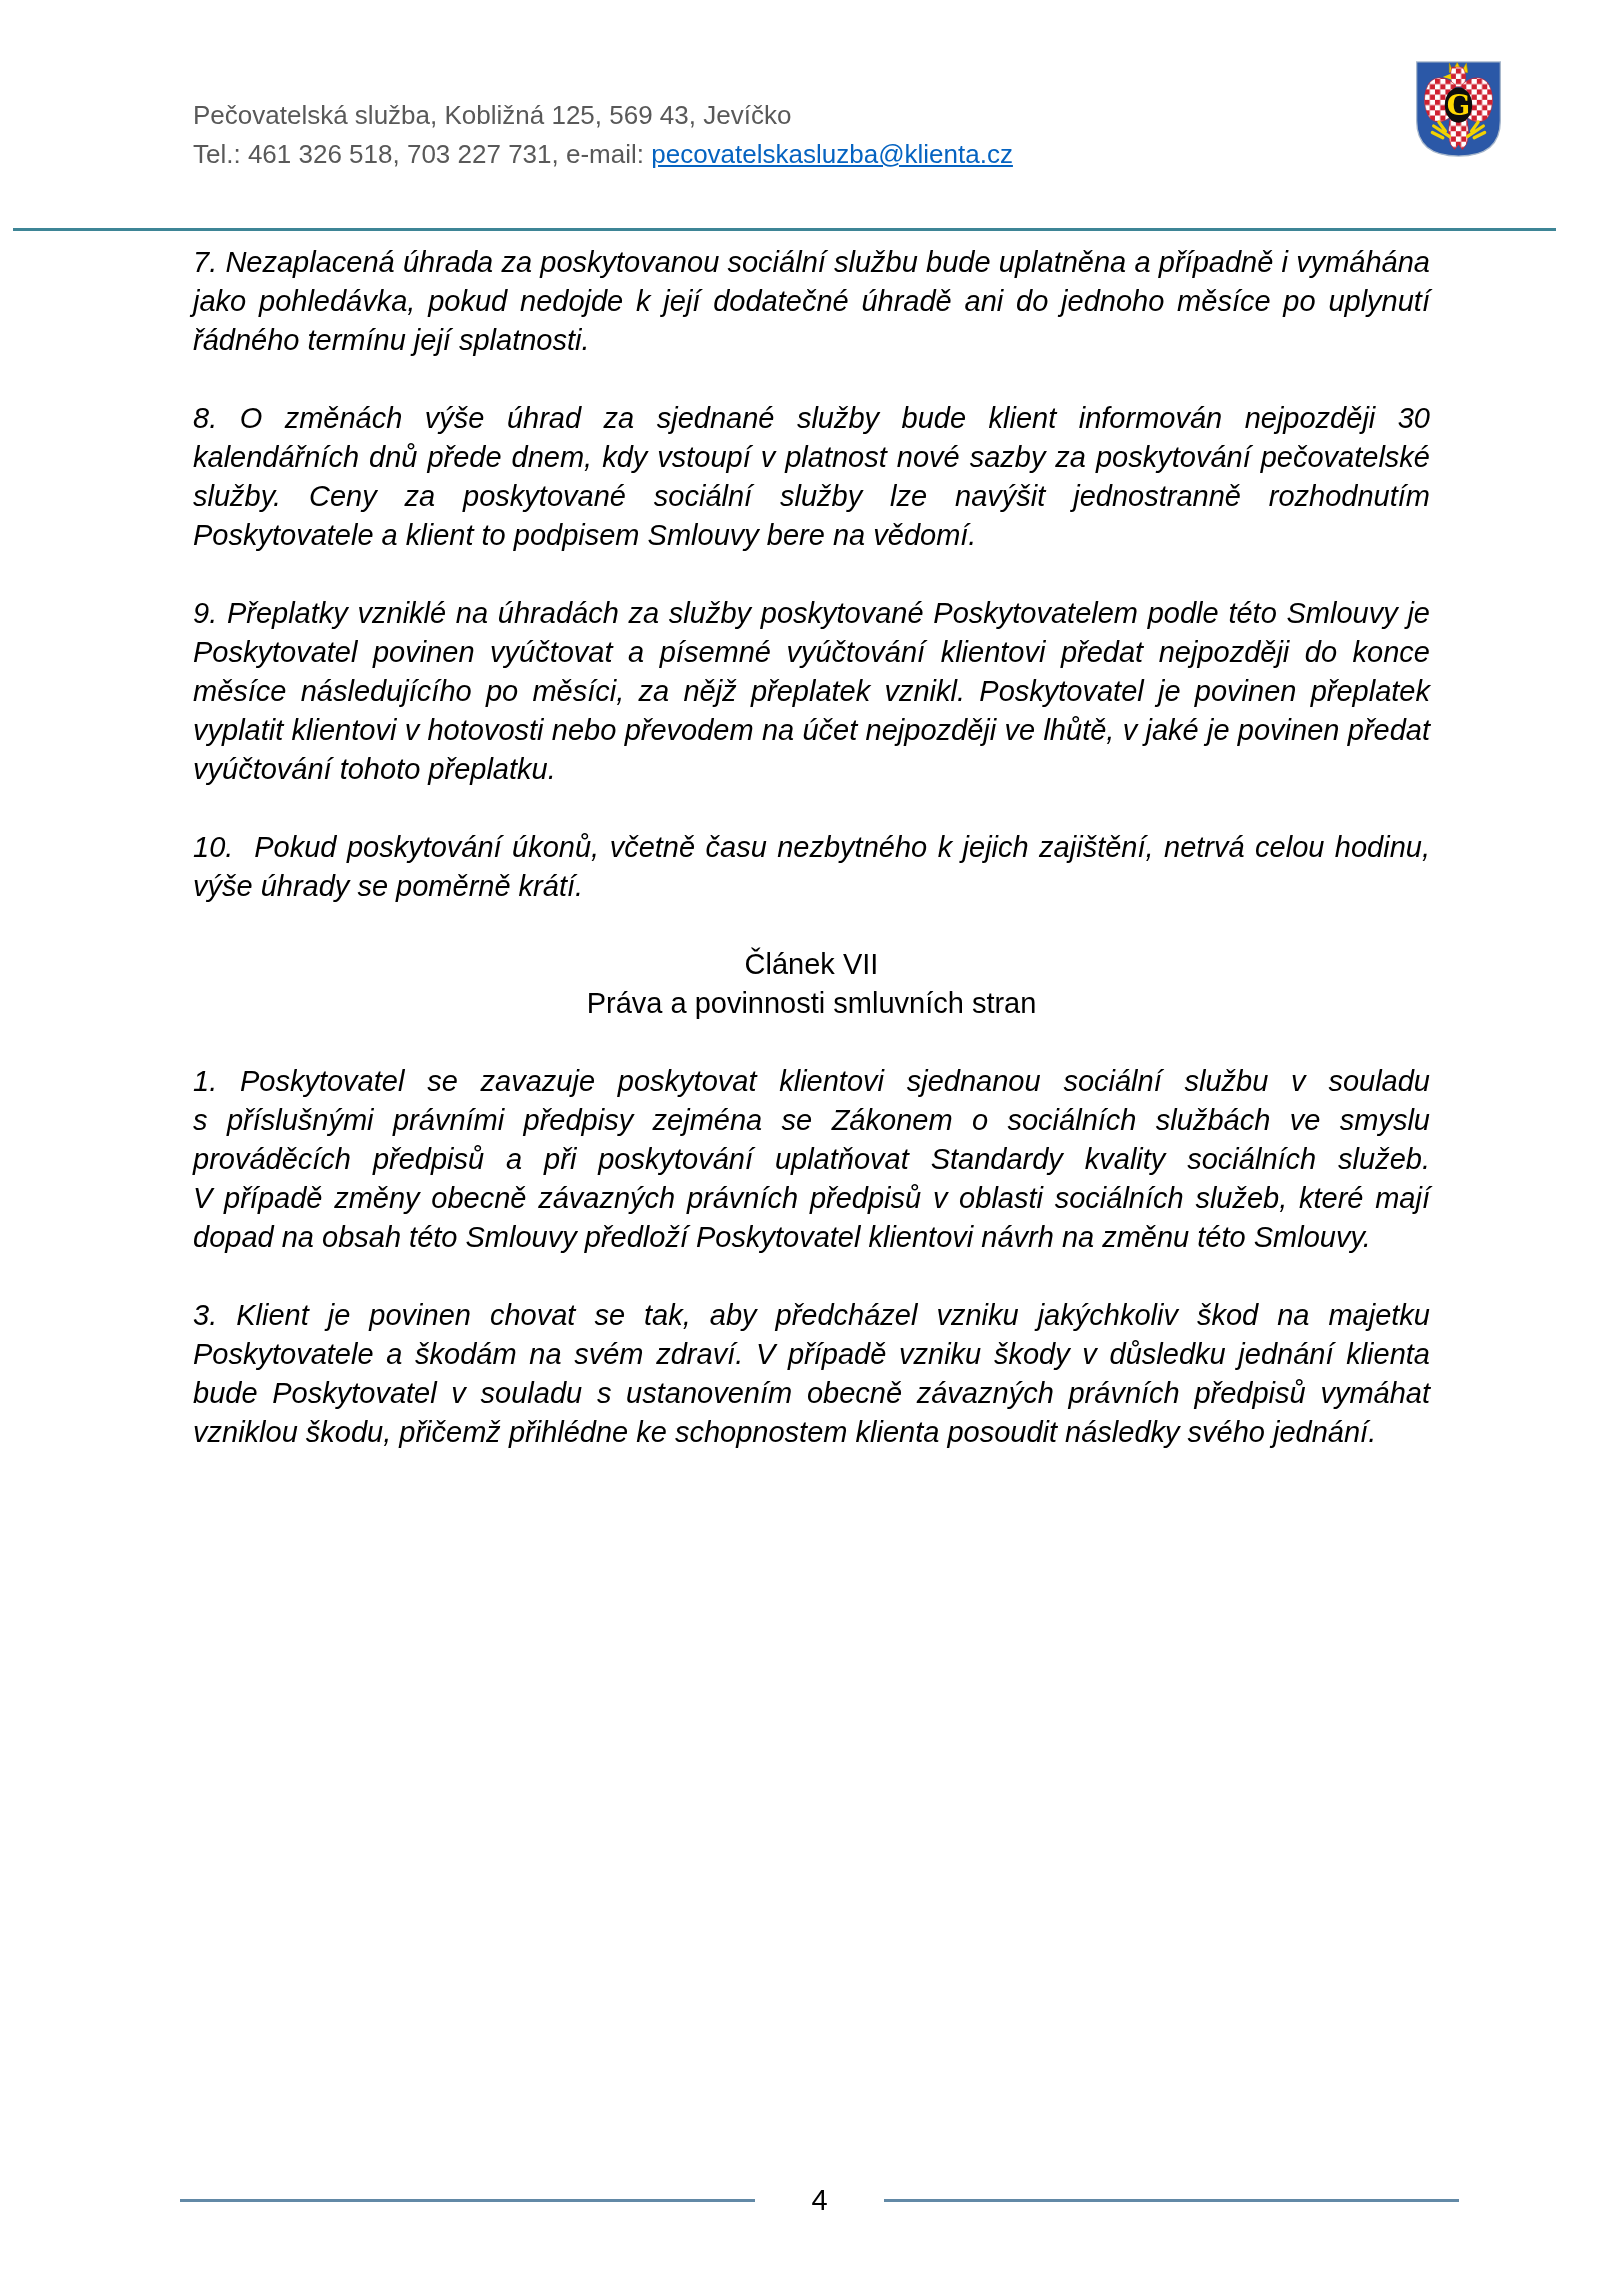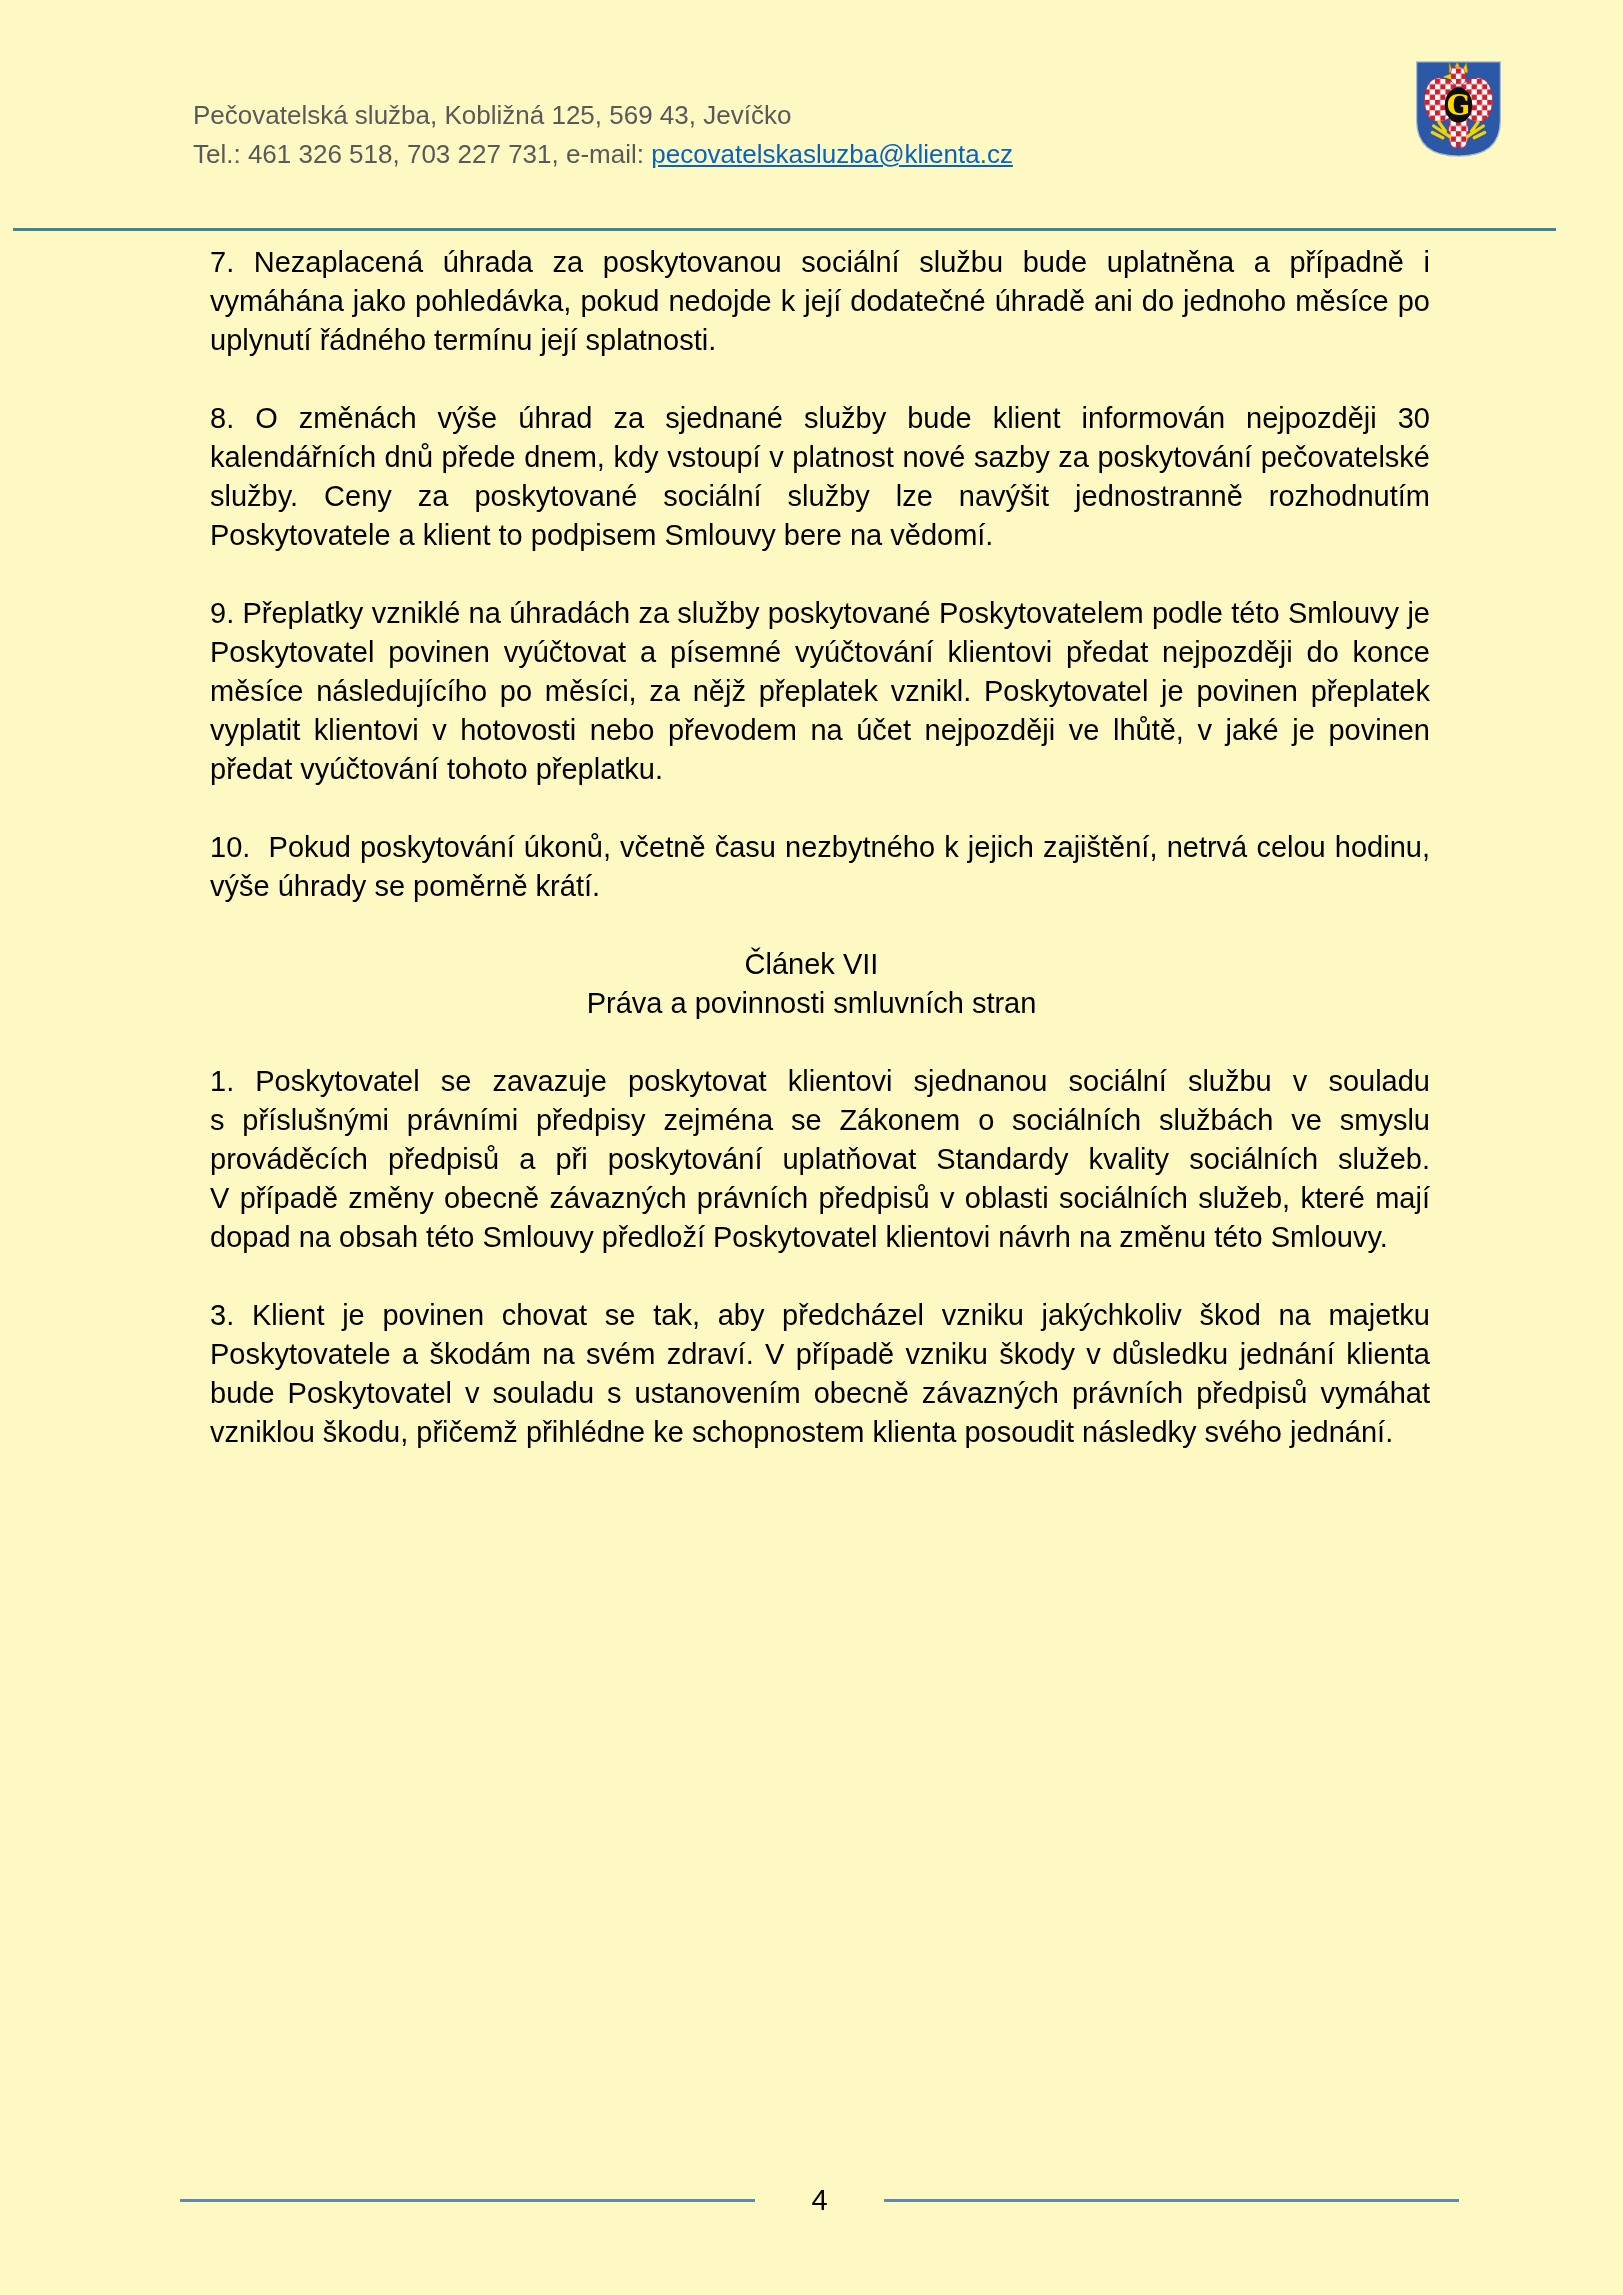--- a/index.html
+++ b/index.html
@@ -1,19 +1,19 @@
 <!DOCTYPE html>
 <html lang="cs" style="font-size:10.5px"><head>
 <meta charset="utf-8">
 <style>
   html,body{margin:0;padding:0;background:#e8e8e8;}
   .page{
     position:relative;
     width:1623px;height:2295px;
-    background:#fef9c3;
+    background:#ffffff;
     font-family:"Liberation Sans","DejaVu Sans",sans-serif;
     color:#000;
     overflow:hidden;
   }
   
   .header-text{
     position:absolute;left:193px;top:96px;
     font-size:26px;line-height:39px;color:#595959;
   }
   .header-text .email-link{
@@ -24,21 +24,21 @@
   }
   .header-rule{
     position:absolute;left:13px;top:228px;width:1543px;height:3.3px;
     background:#3E8596;
   }
   
   .content{
     position:absolute;left:193px;top:243px;width:1237px;
     font-size:29px;line-height:39px;text-align:justify;
   }
-  .content p{margin:0 0 39px 17px;}
+  .content p{margin:0 0 39px 0;font-style:italic;}
   .article-heading{
     text-align:center;font-weight:normal;margin:0 0 39px 0;
   }
   
   .footer{
     position:absolute;left:180px;right:164px;top:2184px;height:33px;
     display:flex;align-items:center;
     font-size:29px;
   }
   .footer .rule{flex:1 1 auto;height:2.6px;background:#6289A6;}

